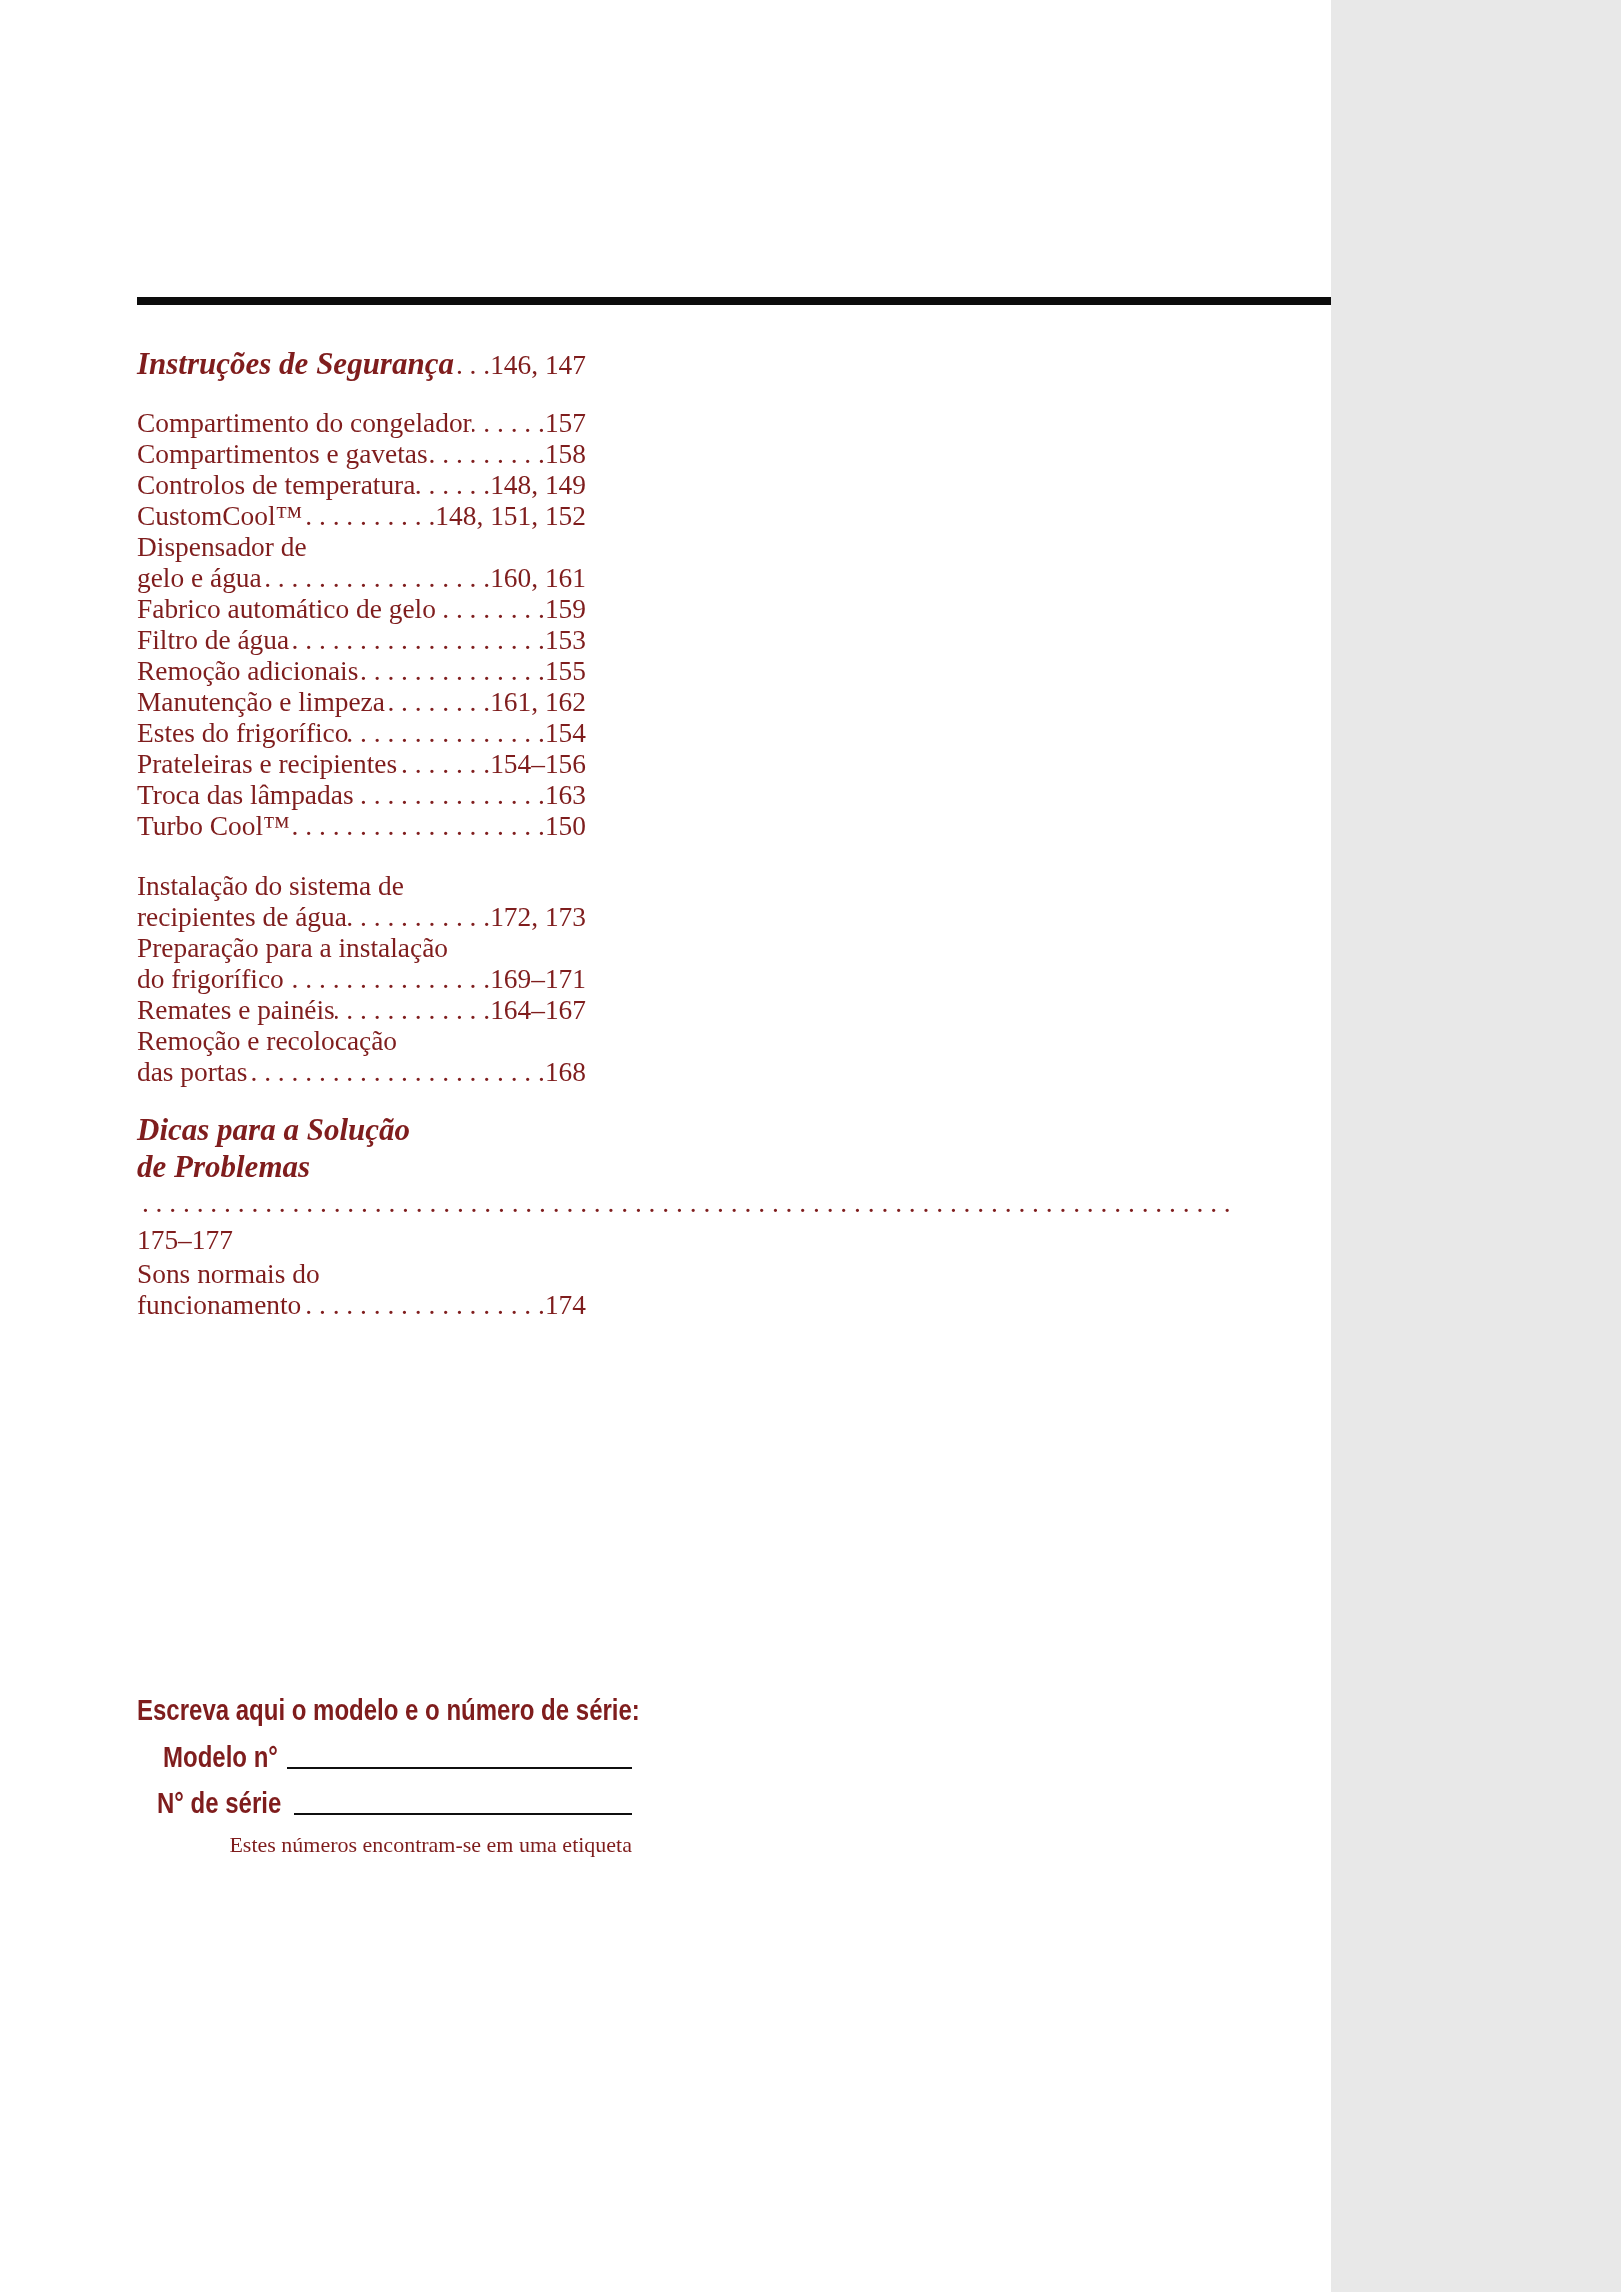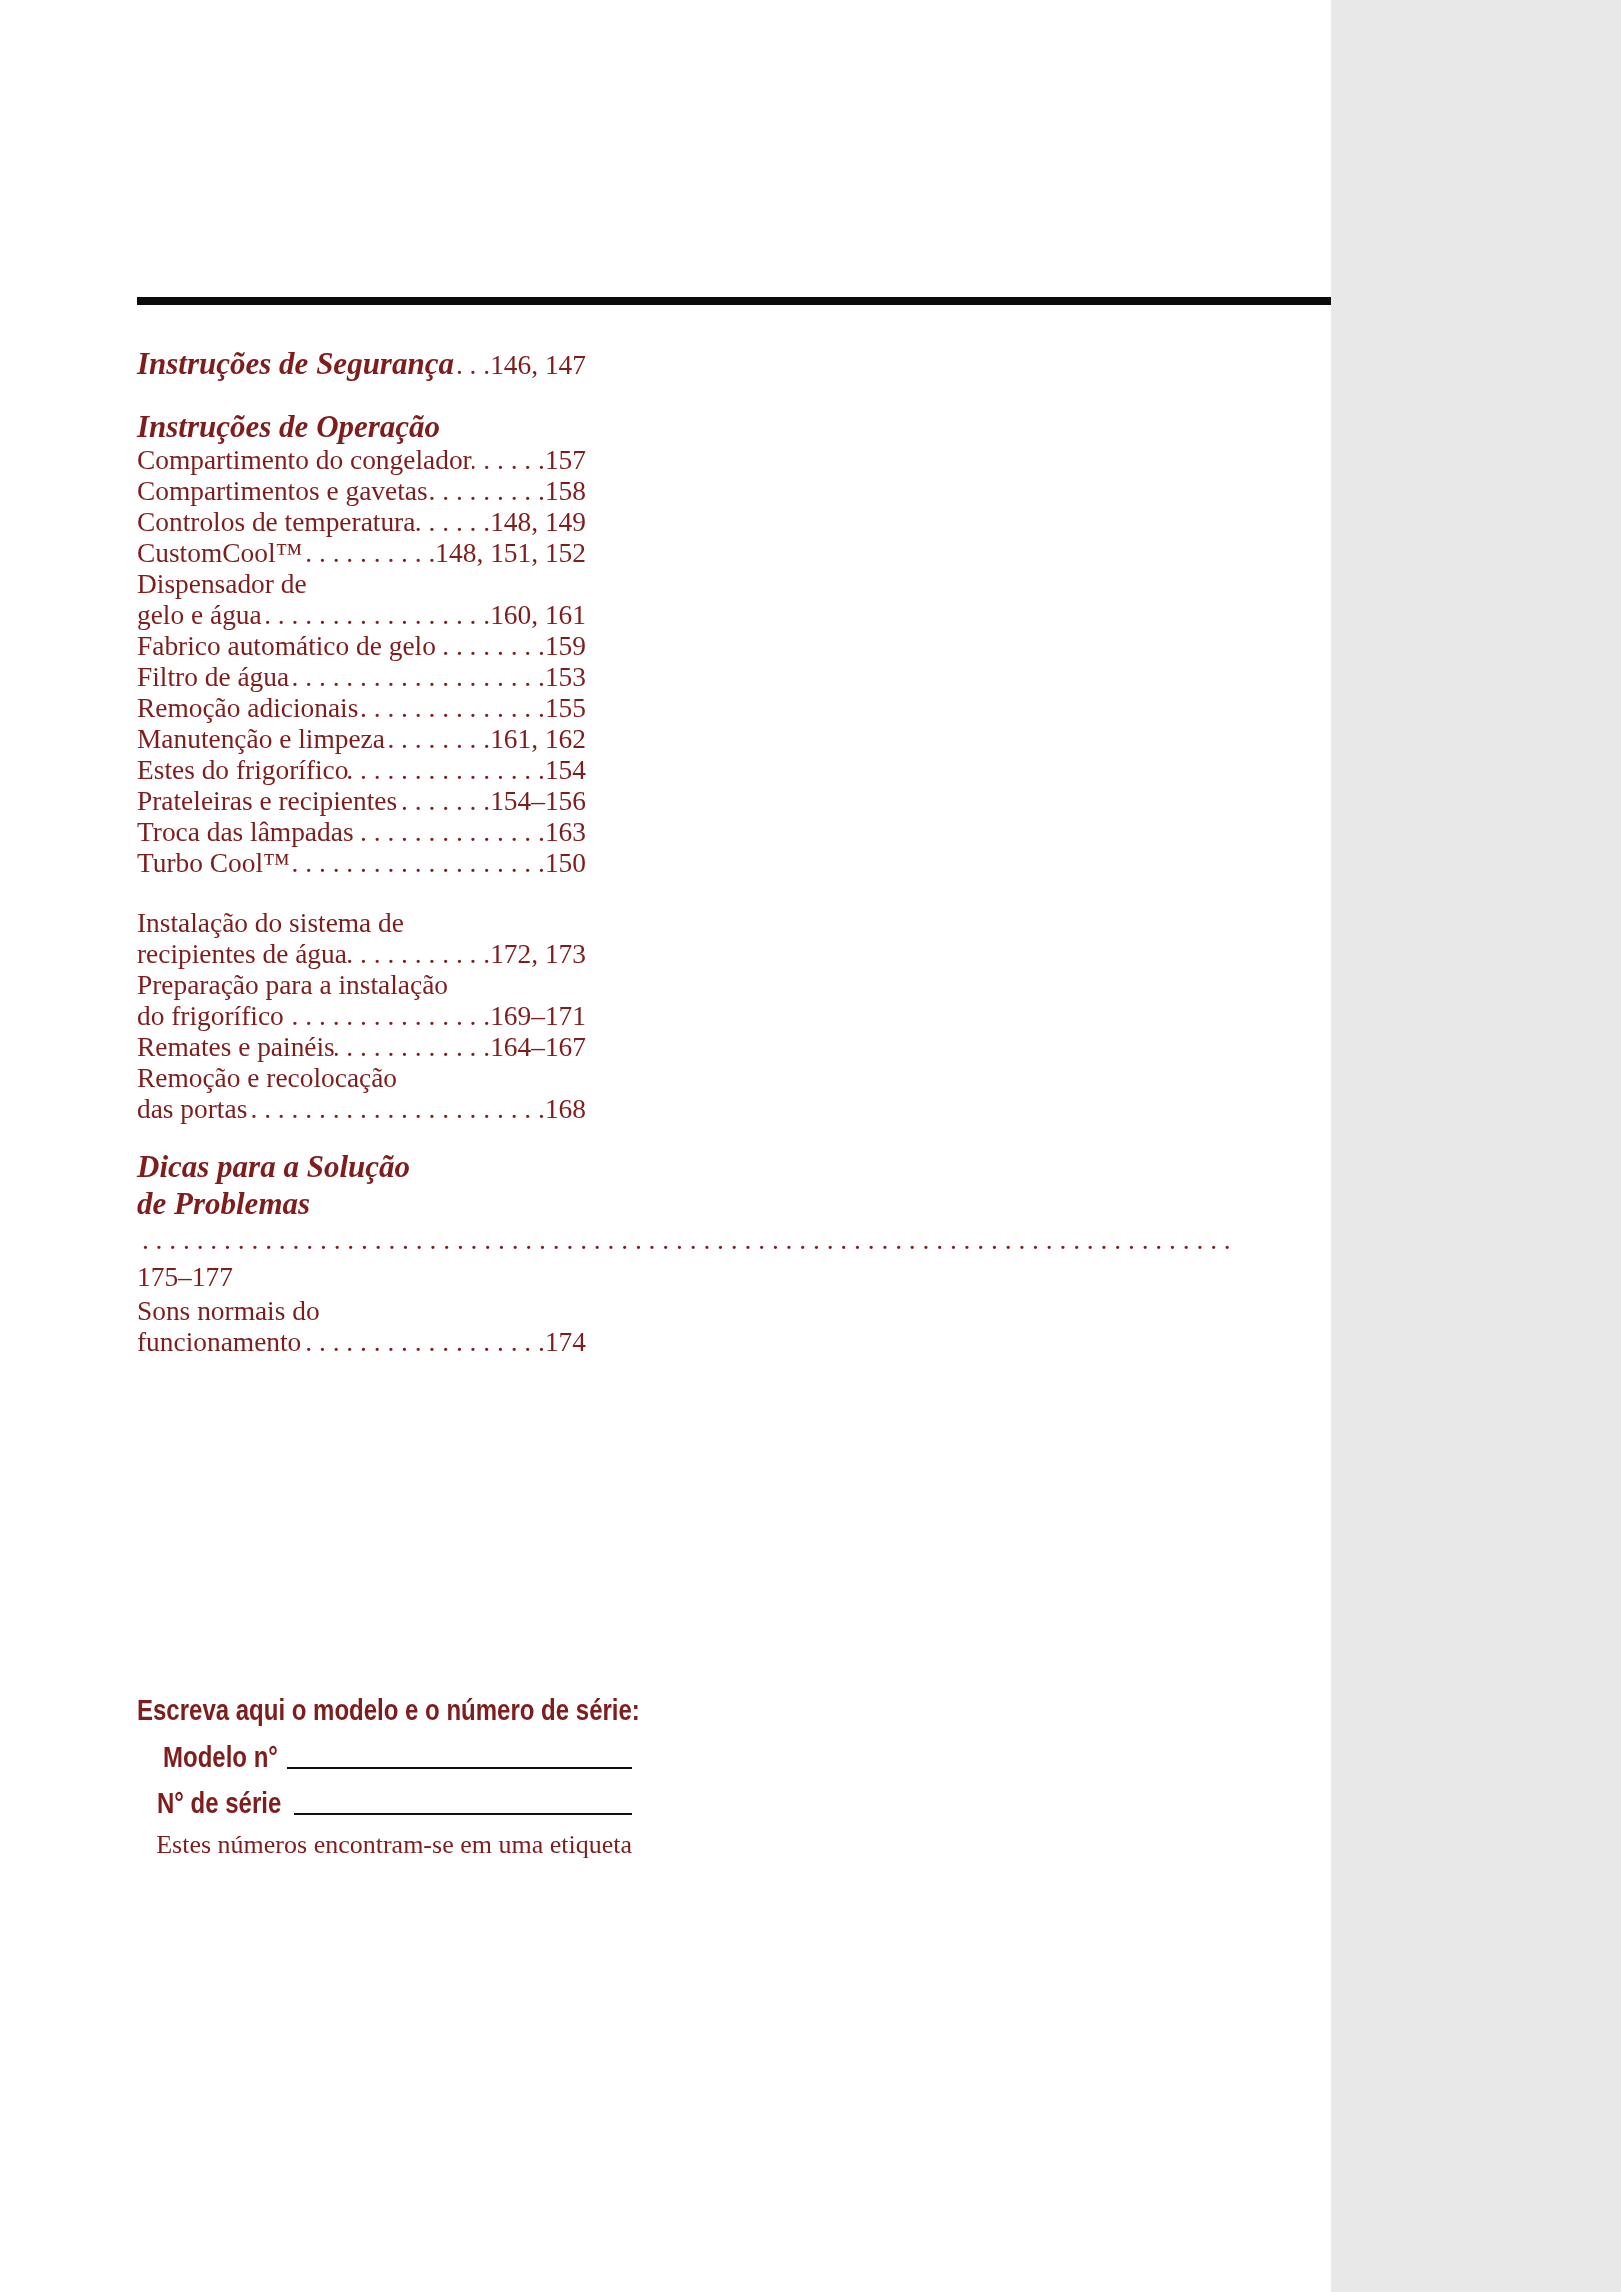--- a/index.html
+++ b/index.html
@@ -77,21 +77,21 @@
     white-space:nowrap;
   }
   .s-blank {
     display:inline-block;
     margin-left:9.8px;
     border-bottom:2.9px solid #0f0f0f;
     transform:translateY(2px);
   }
   .s-blank.model { width:345px; }
   .s-blank.serialno { width:338px; }
-  .s-note { margin-top:9.8px; font-size:26px; line-height:32px; }
+  .s-note { margin-top:9.8px; font-size:22px; line-height:32px; }
   .page-num {
     position:absolute;
     left:1431px; top:2041px;
     font-family:"Liberation Sans", sans-serif;
     font-style:italic;
     font-size:32px;
     letter-spacing:1px;
   }
 </style>
 </head>
@@ -103,23 +103,20 @@
 
   <div class="toc">
       <div class="toc-section s1">
         <div class="toc-title">
           <span class="label">Instruções de Segurança</span>
           <span class="leader">. . . . . . . . . . . . . . . . . . . . . . . . . . . . . . . . . . . . . . . . . . . . . . . . . . . . . . . . . . . . . . . . . . . . . . . . . . . . . . . . </span>
           <span class="pages">146, 147</span>
         </div>
       </div>
       <div class="toc-section s2">
-        <div class="toc-title">
-          <span class="label">Instruções de Operação</span>
-        </div>
         <div class="toc-row">
           <span class="label">Compartimento do congelador</span>
           <span class="leader">. . . . . . . . . . . . . . . . . . . . . . . . . . . . . . . . . . . . . . . . . . . . . . . . . . . . . . . . . . . . . . . . . . . . . . . . . . . . . . . . </span>
           <span class="pages">157</span>
         </div>
         <div class="toc-row">
           <span class="label">Compartimentos e gavetas</span>
           <span class="leader">. . . . . . . . . . . . . . . . . . . . . . . . . . . . . . . . . . . . . . . . . . . . . . . . . . . . . . . . . . . . . . . . . . . . . . . . . . . . . . . . </span>
           <span class="pages">158</span>
         </div>

